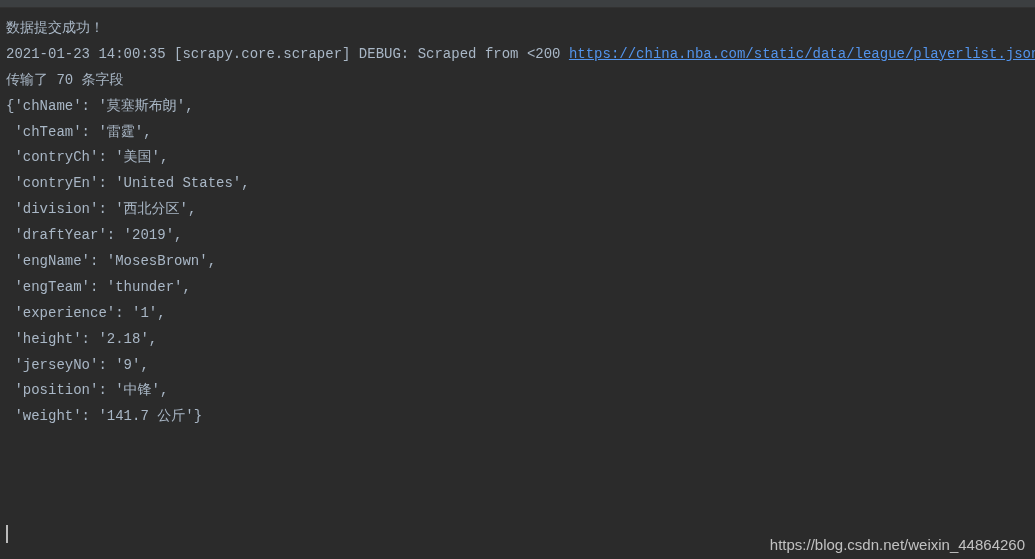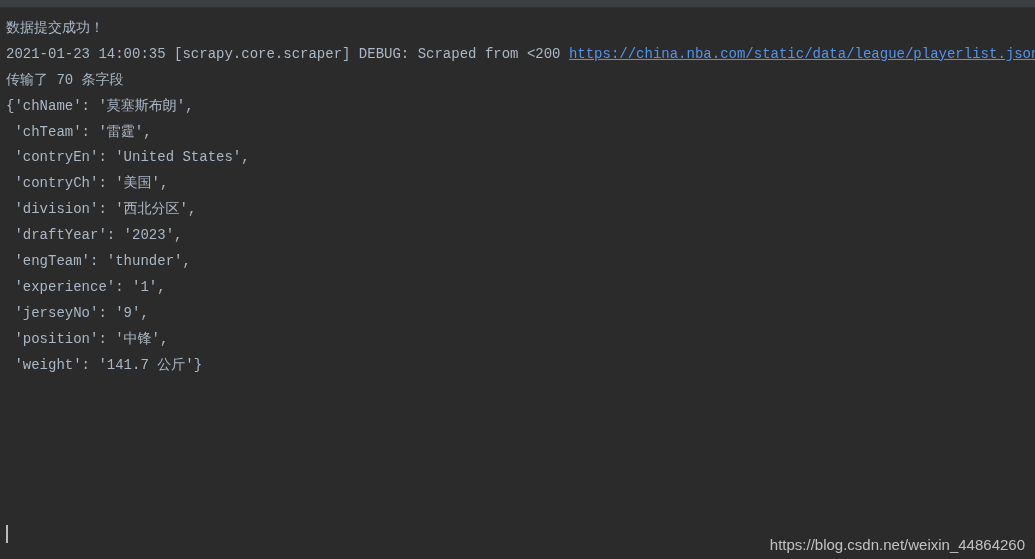--- a/index.html
+++ b/index.html
@@ -59,25 +59,27 @@
 <body>
 
 <div class="top-bar"></div>
 
 <div class="console">
   <div class="line plain">数据提交成功！</div>
   <div class="line"><span class="plain">2021-01-23 14:00:35 [scrapy.core.scraper] DEBUG: Scraped from &lt;200 </span><a class="link">https://china.nba.com/static/data/league/playerlist.json</a></div>
   <div class="line plain">传输了 70 条字段</div>
   <div class="line plain">{'chName': '莫塞斯布朗',</div>
   <div class="line plain"> 'chTeam': '雷霆',</div>
+  <div class="line plain"> 'contryCh': '美国',</div>
   <div class="line plain"> 'contryEn': 'United States',</div>
-  <div class="line plain"> 'contryCh': '美国',</div>
   <div class="line plain"> 'division': '西北分区',</div>
-  <div class="line plain"> 'draftYear': '2023',</div>
+  <div class="line plain"> 'draftYear': '2019',</div>
+  <div class="line plain"> 'engName': 'MosesBrown',</div>
   <div class="line plain"> 'engTeam': 'thunder',</div>
   <div class="line plain"> 'experience': '1',</div>
+  <div class="line plain"> 'height': '2.18',</div>
   <div class="line plain"> 'jerseyNo': '9',</div>
   <div class="line plain"> 'position': '中锋',</div>
   <div class="line plain"> 'weight': '141.7 公斤'}</div>
 </div>
 
 <div class="cursor"></div>
 <div class="watermark">https://blog.csdn.net/weixin_44864260</div>
 
 </body></html>

